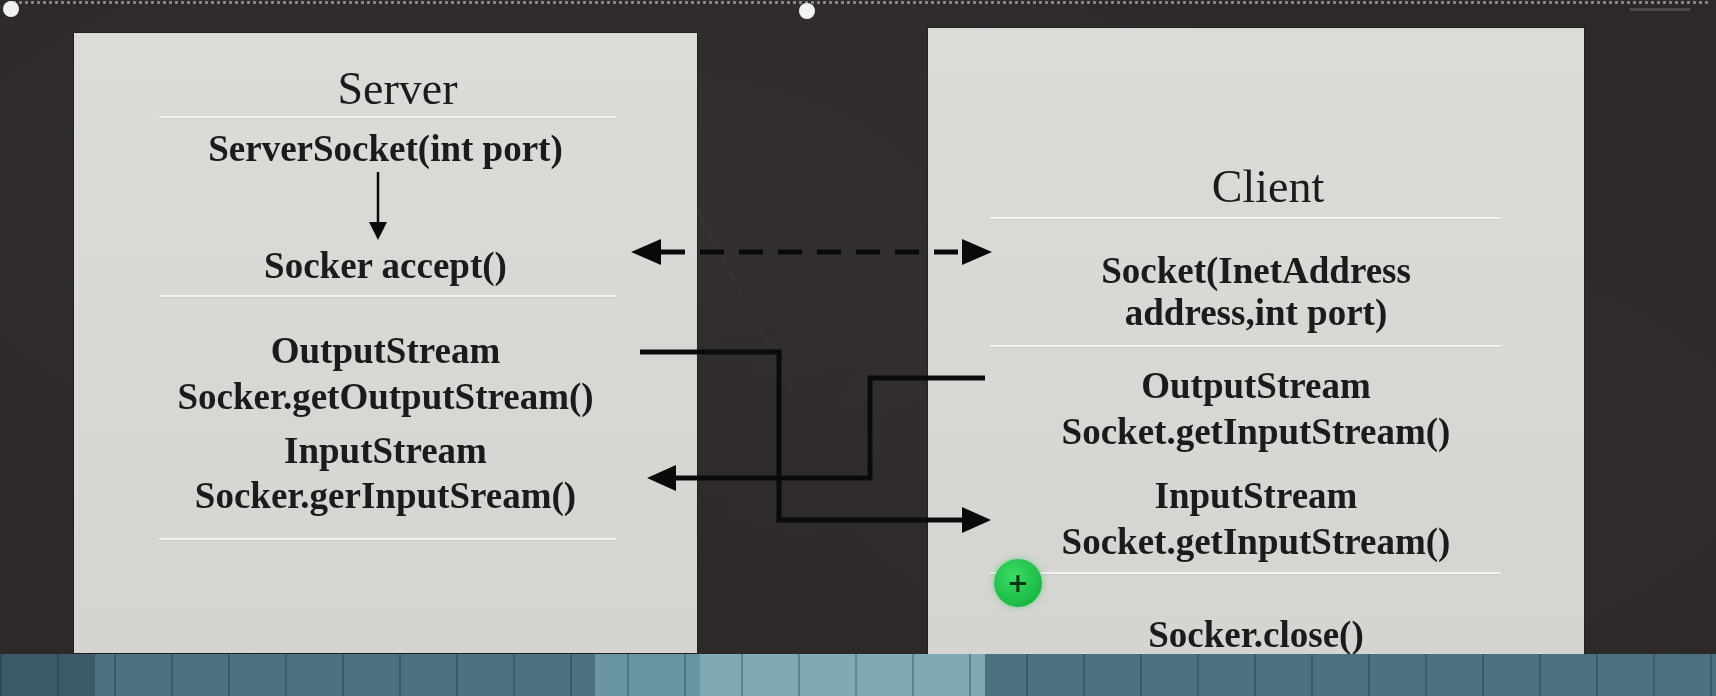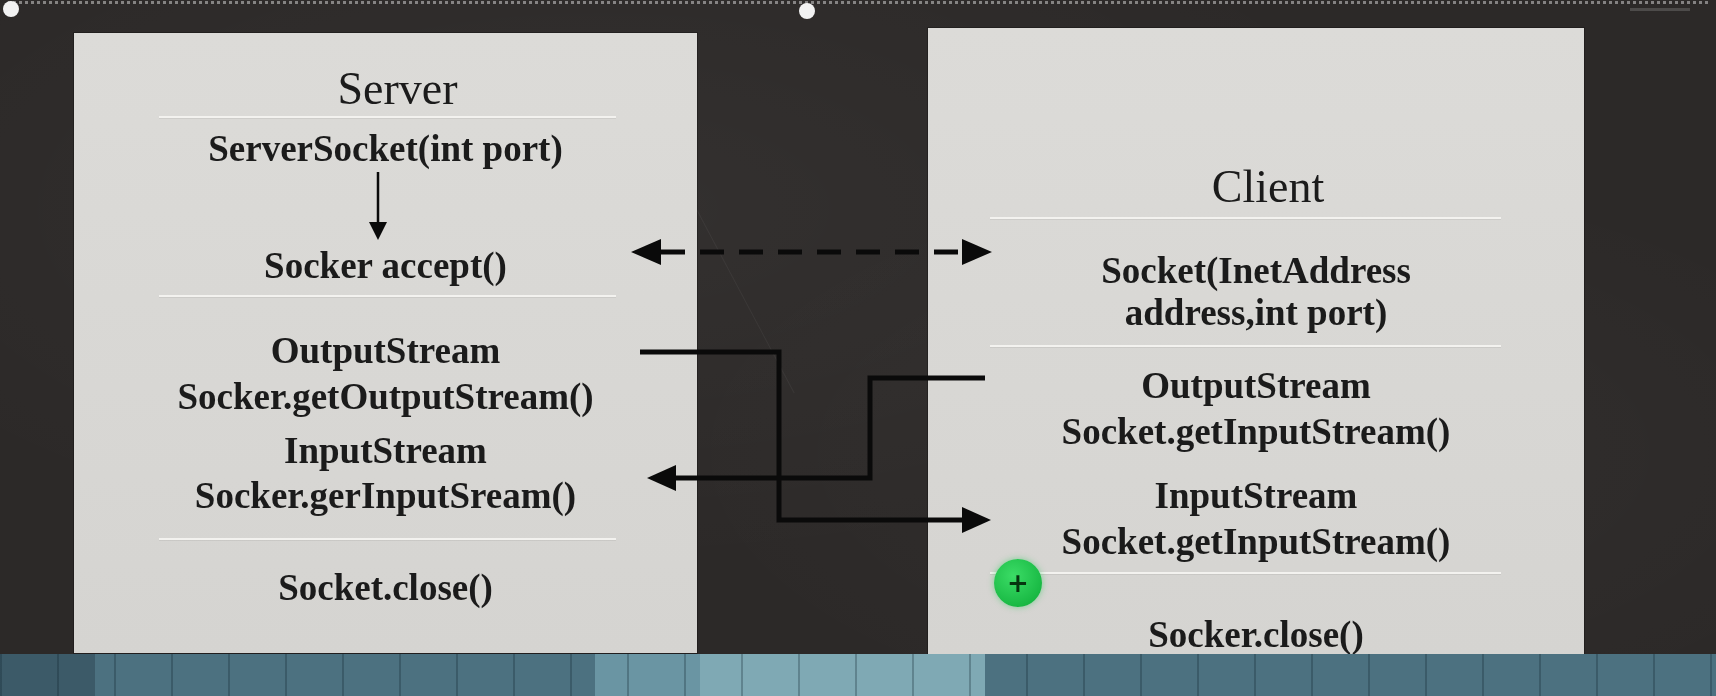--- a/index.html
+++ b/index.html
@@ -113,21 +113,20 @@
     <div class="box-title" style="top:55px;">Server</div>
     <div class="rule" style="top:83px; left:85px; width:457px;"></div>
     <div class="line" style="top:115px;">ServerSocket(int port)</div>
     <div class="line" style="top:232px;">Socker accept()</div>
     <div class="rule" style="top:262px; left:85px; width:457px;"></div>
     <div class="line" style="top:317px;">OutputStream</div>
     <div class="line" style="top:363px;">Socker.getOutputStream()</div>
     <div class="line" style="top:417px;">InputStream</div>
     <div class="line" style="top:462px;">Socker.gerInputSream()</div>
     <div class="rule" style="top:505px; left:85px; width:457px;"></div>
-    <div class="line" style="top:554px;">Socket.close()</div>
   </div>
 
   <div class="box client-box">
     <div class="box-title" style="top:158px;">Client</div>
     <div class="rule" style="top:189px; left:62px; width:511px;"></div>
     <div class="line" style="top:284px;">address,int port)</div>
     <div class="line" style="top:242px;">Socket(InetAddress</div>
     <div class="rule" style="top:317px; left:62px; width:511px;"></div>
     <div class="line" style="top:357px;">OutputStream</div>
     <div class="line" style="top:403px;">Socket.getInputStream()</div>

